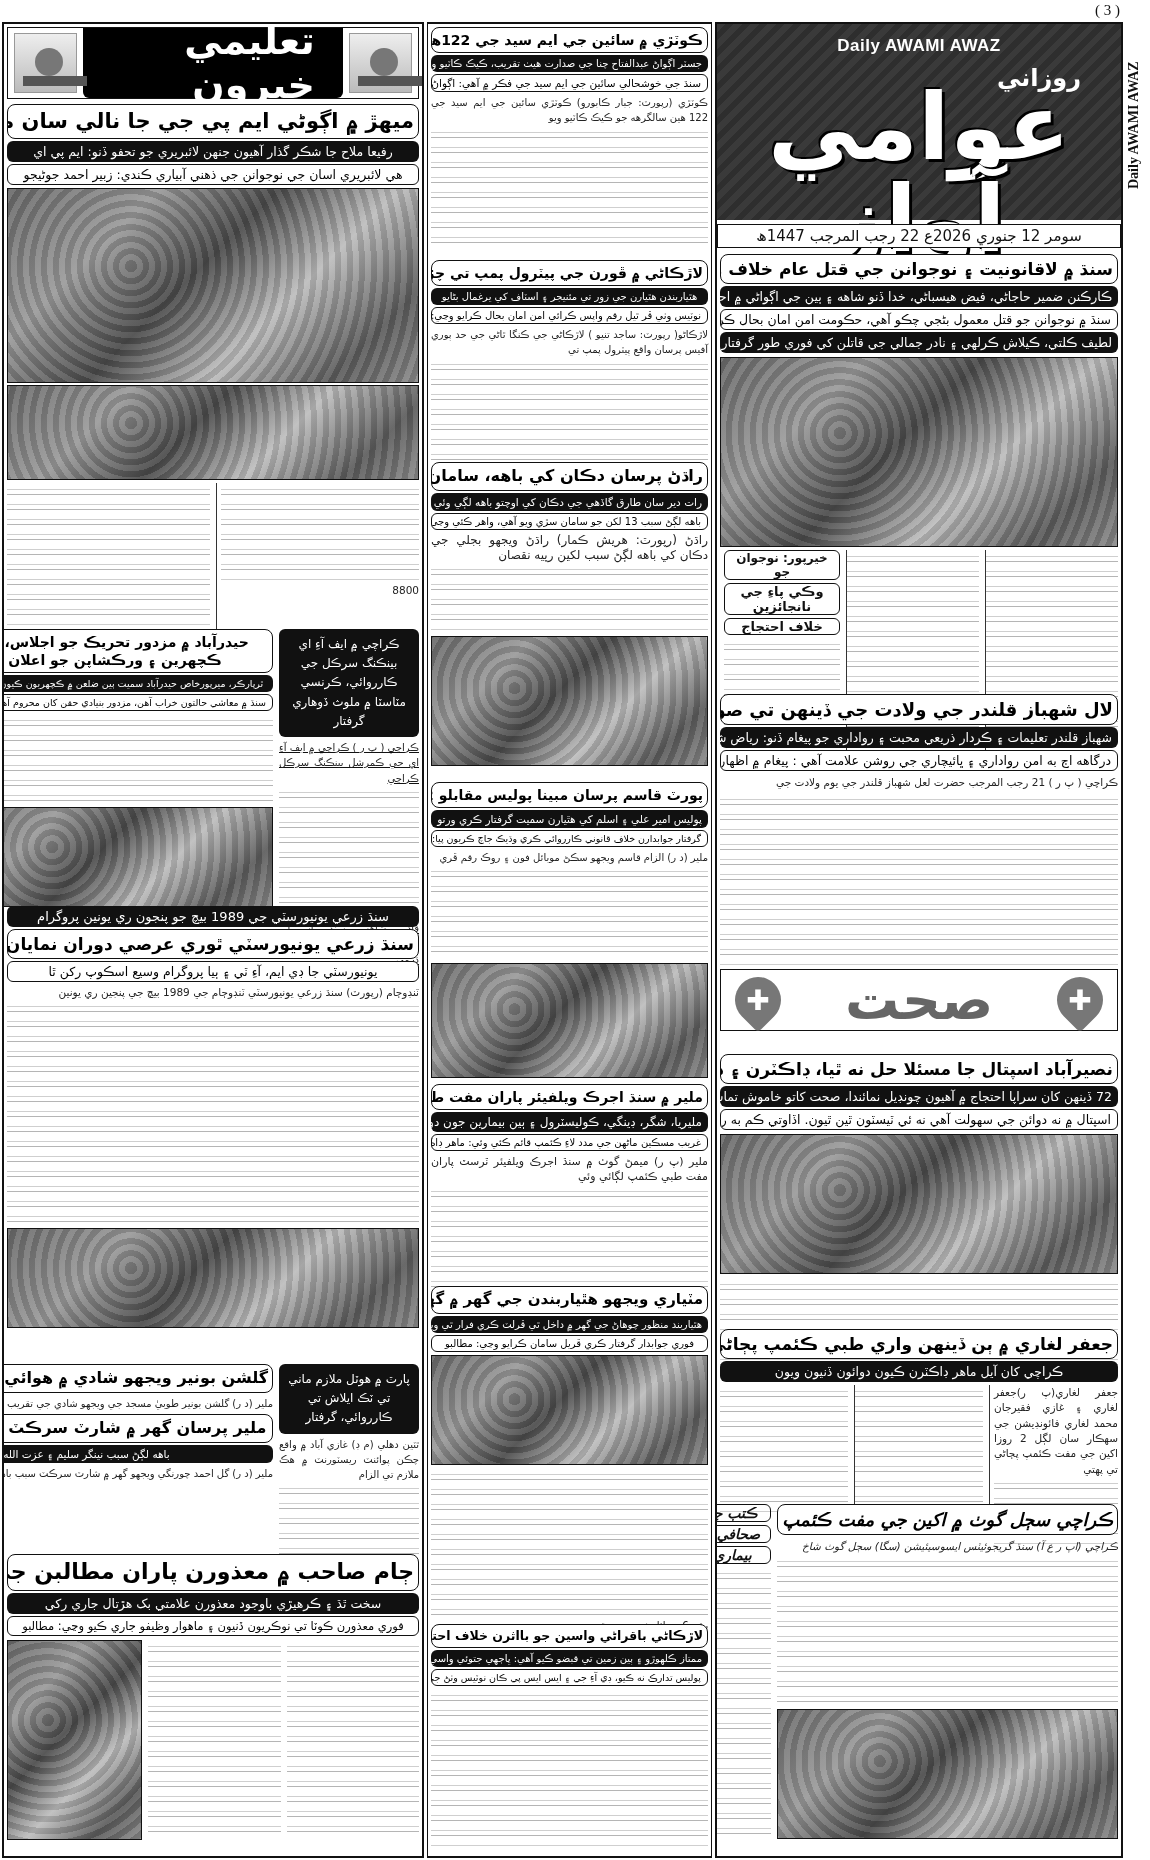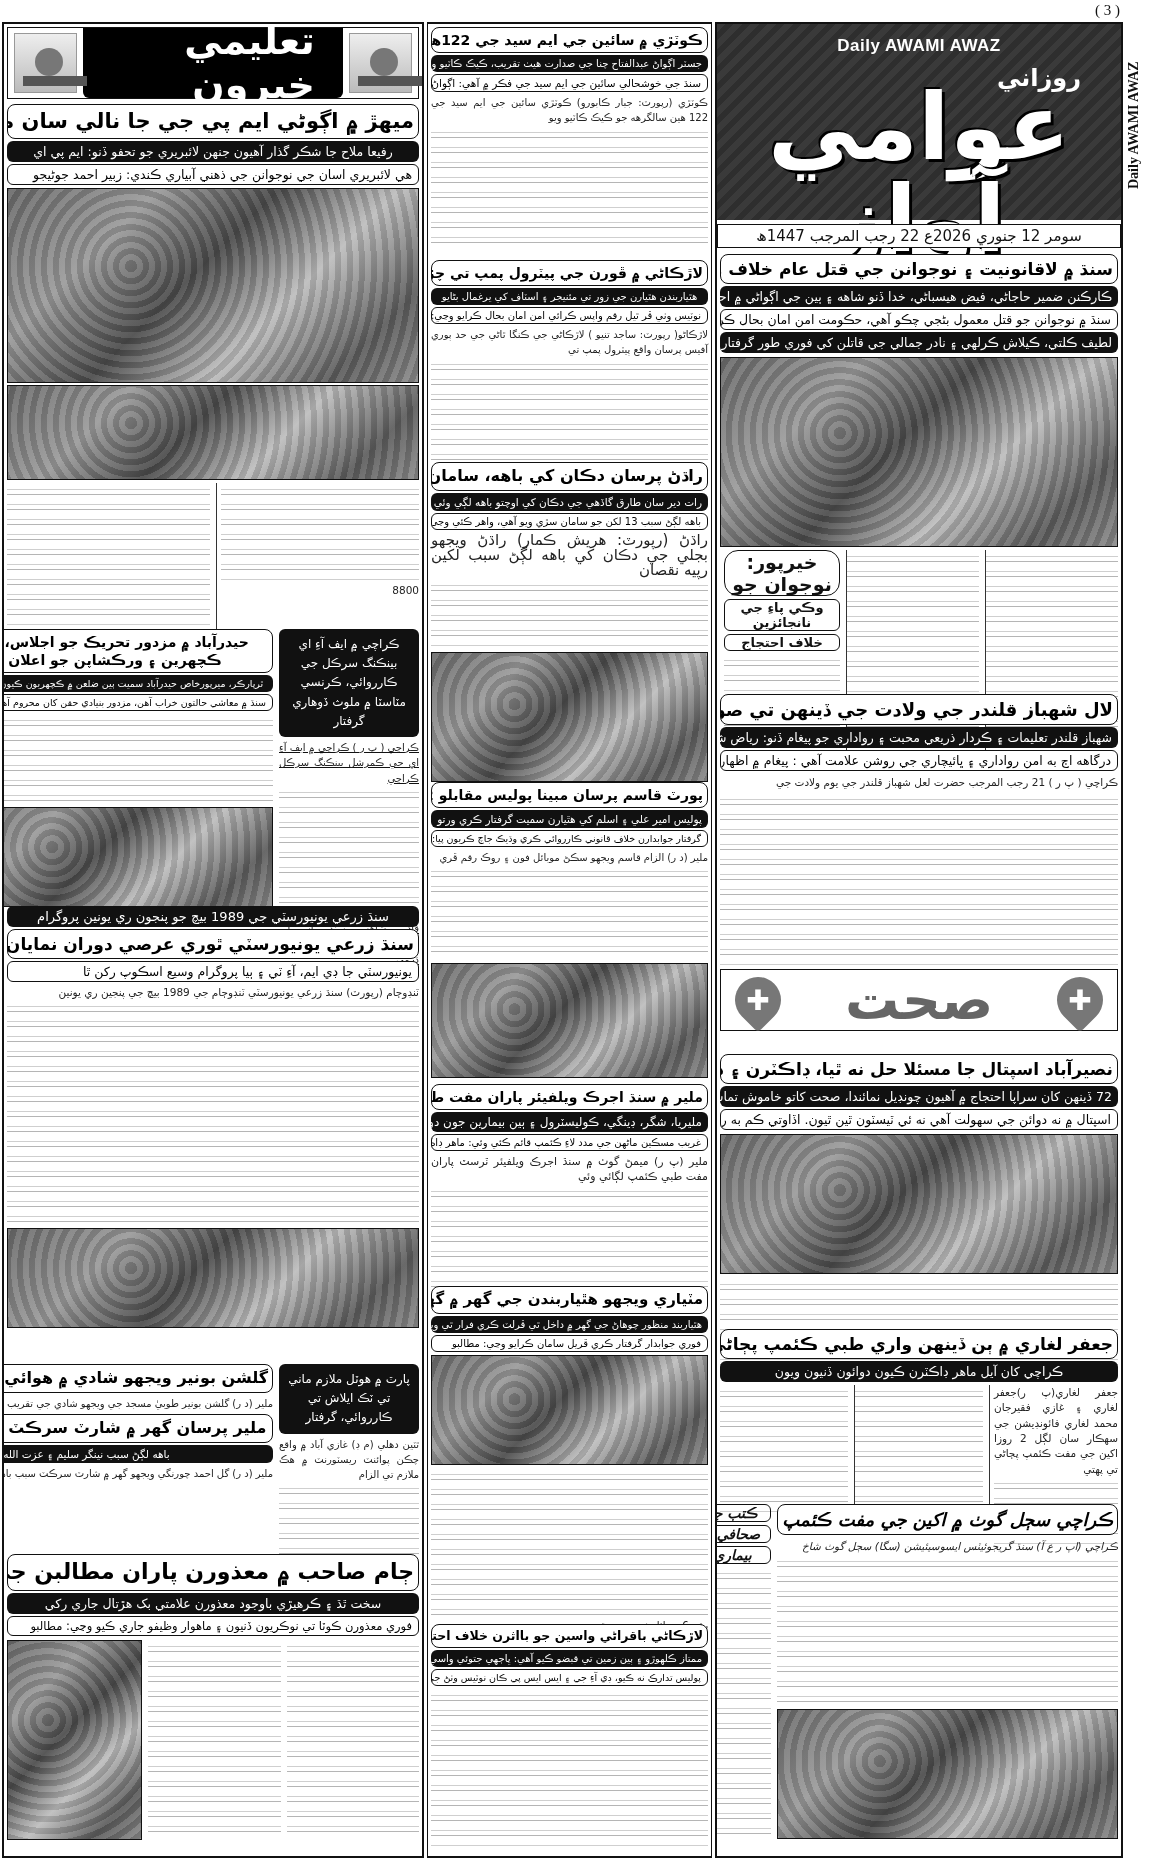--- a/index.html
+++ b/index.html
@@ -10,21 +10,21 @@
   .col { position: absolute; top: 22px; border: 2px solid #111; overflow: hidden; direction: rtl; }
   .col-left { left: 2px; width: 422px; height: 1836px; }
   .col-mid { left: 427px; width: 285px; height: 1836px; border-left: 1px solid #111; border-right: 1px solid #111; }
   .col-right { left: 715px; width: 408px; height: 1836px; }
 
   .blk { position: absolute; left: 3px; right: 3px; }
   .hl { border: 1.5px solid #111; border-radius: 8px; background: #fff; text-align: center; font-weight: bold; color: #000; white-space: nowrap; overflow: hidden; }
   .hl-big { font-size: 25px; padding: 3px 4px; line-height: 1.3; }
   .hl-med { font-size: 20px; padding: 3px 4px; line-height: 1.3; }
   .bar-black { background: #111; color: #fff; border-radius: 6px; text-align: center; font-size: 12.5px; padding: 3px 6px; white-space: nowrap; overflow: hidden; margin-top: 2px; }
-  .bar-white { background: #fff; color: #000; border: 1.2px solid #111; border-radius: 6px; text-align: right; font-size: 12.5px; padding: 2px 6px; white-space: nowrap; overflow: hidden; margin-top: 2px; }
+  .bar-white { background: #fff; color: #000; border: 1.2px solid #111; border-radius: 6px; text-align: center; font-size: 12.5px; padding: 2px 6px; white-space: nowrap; overflow: hidden; margin-top: 2px; }
   .body-text { font-size: 10.5px; line-height: 15.3px; text-align: justify; color: #222; }
   .two-col { display: flex; gap: 6px; margin-top: 3px; }
   .two-col > div { flex: 1; border-left: 1px solid #333; padding-left: 4px; }
   .two-col > div:last-child { border-left: none; }
   .photo { background: linear-gradient(135deg,#6a6a6a 0%,#9a9a9a 25%,#4a4a4a 45%,#bdbdbd 65%,#5c5c5c 85%,#8c8c8c 100%); border: 1px solid #111; position: relative; overflow: hidden; }
   .photo::after { content:""; position:absolute; inset:0; background: repeating-radial-gradient(circle at 30% 40%, rgba(0,0,0,.12) 0 6px, rgba(255,255,255,.08) 6px 12px); }
   .filler { background: repeating-linear-gradient(180deg, #fff 0 6px, #cfcfcf 6px 7px, #fff 7px 11px, #b5b5b5 11px 12px, #fff 12px 15px); }
 
   
   .masthead { position: absolute; top: 0; left: 0; right: 0; height: 196px; background: repeating-linear-gradient(135deg, #3a3a3a 0 6px, #2e2e2e 6px 12px); text-align: center; color: #fff; }
@@ -66,21 +66,21 @@
   <div class="blk" style="top:230px;">
     <div class="hl hl-med" style="font-size:17px;">سنڌ ۾ لاقانونيت ۽ نوجوانن جي قتل عام خلاف رزاق آباد ۾ جسمر جي ريلي، ڌرڻو</div>
     <div class="bar-black">ڪارڪنن ضمير حاجاڻي، فيض هيسباڻي، خدا ڏنو شاهه ۽ ٻين جي اڳواڻي ۾ احتجاجي مظاهرو</div>
     <div class="bar-white">سنڌ ۾ نوجوانن جو قتل معمول بڻجي چڪو آهي، حڪومت امن امان بحال ڪرڻ ۾ ناڪام بڻيل آهي: اڳواڻ</div>
     <div class="bar-black">لطيف ڪلتي، ڪيلاش ڪرلهي ۽ نادر جمالي جي قاتلن کي فوري طور گرفتار نه ڪيو ويو ته سخت احتجاج ڪيو ويندو</div>
     <div class="photo" style="height:190px;margin-top:4px;"></div>
     <div class="two-col" style="height:200px;">
       <div class="filler"></div>
       <div class="filler"></div>
       <div style="flex:0 0 120px;">
-        <div class="mini-hl" style="font-size:19px;border-radius:14px;">خيرپور: نوجوان جو</div>
+        <div class="mini-hl" style="font-size:12px;">خيرپور: نوجوان جو</div>
         <div class="mini-hl" style="font-size:13px;">وڪي پاءِ جي نانجائزين</div>
         <div class="mini-hl" style="font-size:13px;">خلاف احتجاج</div>
         <div class="filler" style="height:110px;"></div>
       </div>
     </div>
   </div>
 
   <div class="blk" style="top:670px;">
     <div class="hl hl-med" style="font-size:18px;">لال شهباز قلندر جي ولادت جي ڏينهن تي صوبائي وزير جو خاص پيغام</div>
     <div class="bar-black">شهباز قلندر تعليمات ۽ ڪردار ذريعي محبت ۽ رواداري جو پيغام ڏنو: رياض شاهه شيرازي</div>
@@ -148,21 +148,21 @@
     <div class="bar-black" style="font-size:10px;">هٿياربندن هٿيارن جي زور تي مئنيجر ۽ اسٽاف کي يرغمال بڻايو</div>
     <div class="bar-white" style="font-size:10px;">نوٽيس وٺي ڦر ٿيل رقم واپس ڪرائي امن امان بحال ڪرايو وڃي: متاثر</div>
     <div class="body-text" style="margin-top:3px;font-size:10px;">لاڙڪاڻو( رپورٽ: ساجد تنيو ) لاڙڪاڻي جي ڪنگا ٿاڻي جي حد ٻوري آفيس پرسان واقع پيٽرول پمپ تي</div>
     <div class="filler" style="height:120px;"></div>
   </div>
 
   <div class="blk" style="top:438px;">
     <div class="hl hl-med" style="font-size:16px;">راڌڻ پرسان دڪان کي باهه، سامان سڙي رک</div>
     <div class="bar-black" style="font-size:10.5px;">رات دير سان طارق گاڏهي جي دڪان کي اوچتو باهه لڳي وئي</div>
     <div class="bar-white" style="font-size:10px;">باهه لڳڻ سبب 13 لکن جو سامان سڙي ويو آهي، واهر ڪئي وڃي: متاثر</div>
-    <div class="body-text" style="margin-top:3px;font-size:15px;">راڌڻ (رپورٽ: هريش ڪمار) راڌڻ ويجهو بجلي جي دڪان کي باهه لڳڻ سبب لکين رپيه نقصان</div>
+    <div class="body-text" style="margin-top:3px;font-size:12px;">راڌڻ (رپورٽ: هريش ڪمار) راڌڻ ويجهو بجلي جي دڪان کي باهه لڳڻ سبب لکين رپيه نقصان</div>
     <div class="filler" style="height:70px;"></div>
     <div class="photo" style="height:130px;margin-top:3px;"></div>
   </div>
 
   <div class="blk" style="top:758px;">
     <div class="hl hl-med" style="font-size:14px;">پورٽ قاسم پرسان مبينا پوليس مقابلو 2 جوابدار گرفتار</div>
     <div class="bar-black" style="font-size:10.5px;">پوليس امير علي ۽ اسلم کي هٿيارن سميت گرفتار ڪري ورتو</div>
     <div class="bar-white" style="font-size:9.5px;">گرفتار جوابدارن خلاف قانوني ڪارروائي ڪري وڌيڪ جاچ ڪريون پيا: پوليس</div>
     <div class="body-text" style="margin-top:3px;font-size:10px;">ملير (د ر) الزام قاسم ويجهو سڪڻ موبائل فون ۽ روڪ رقم ڦري</div>
     <div class="filler" style="height:95px;"></div>

